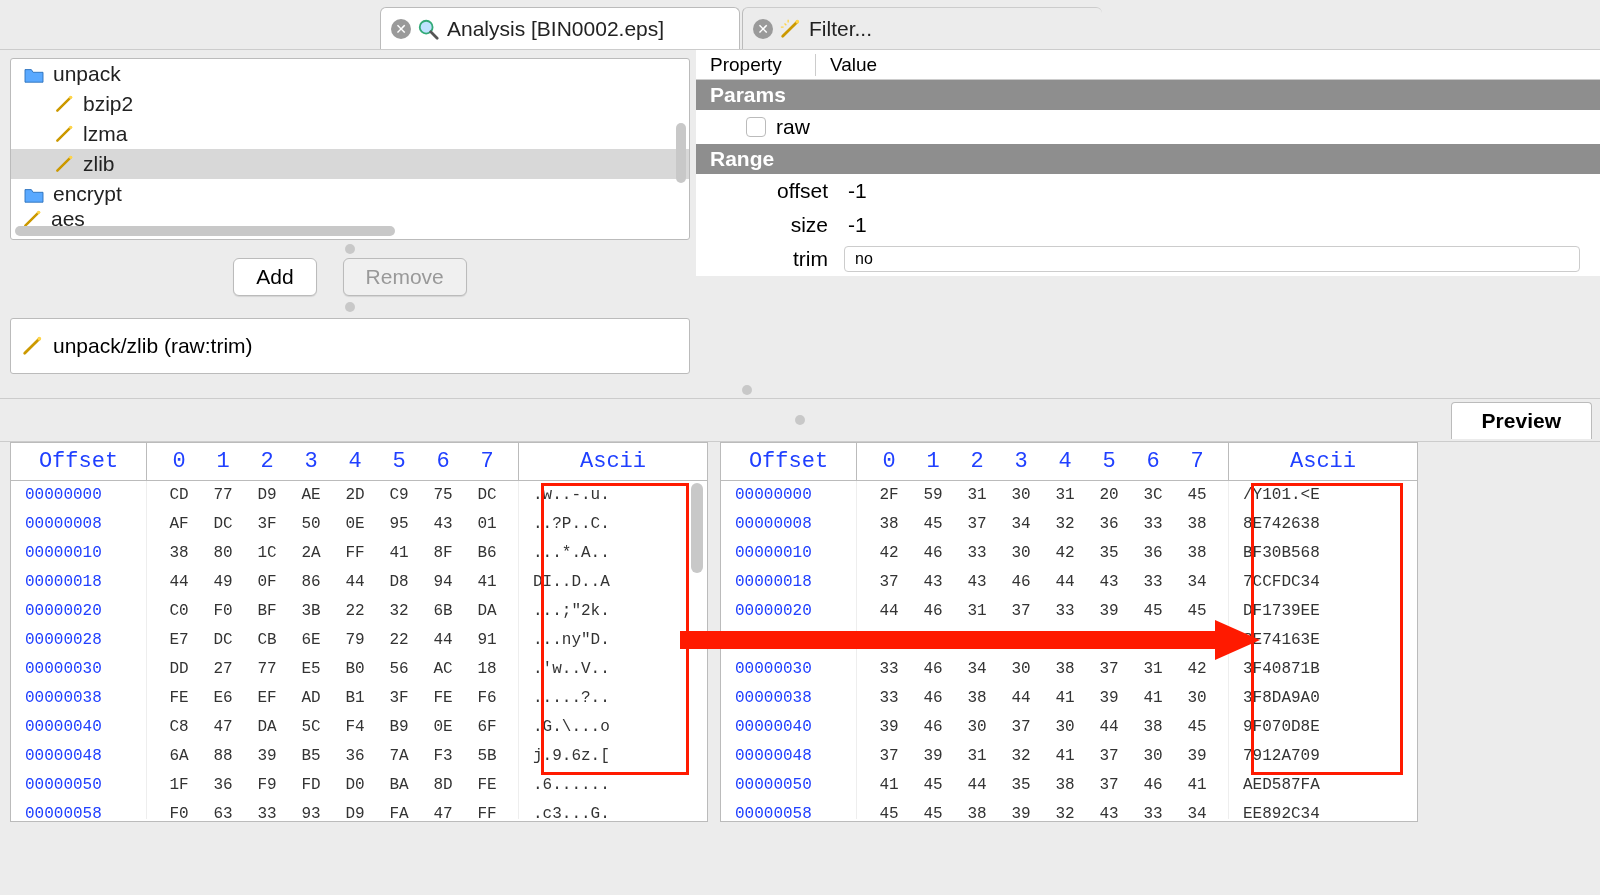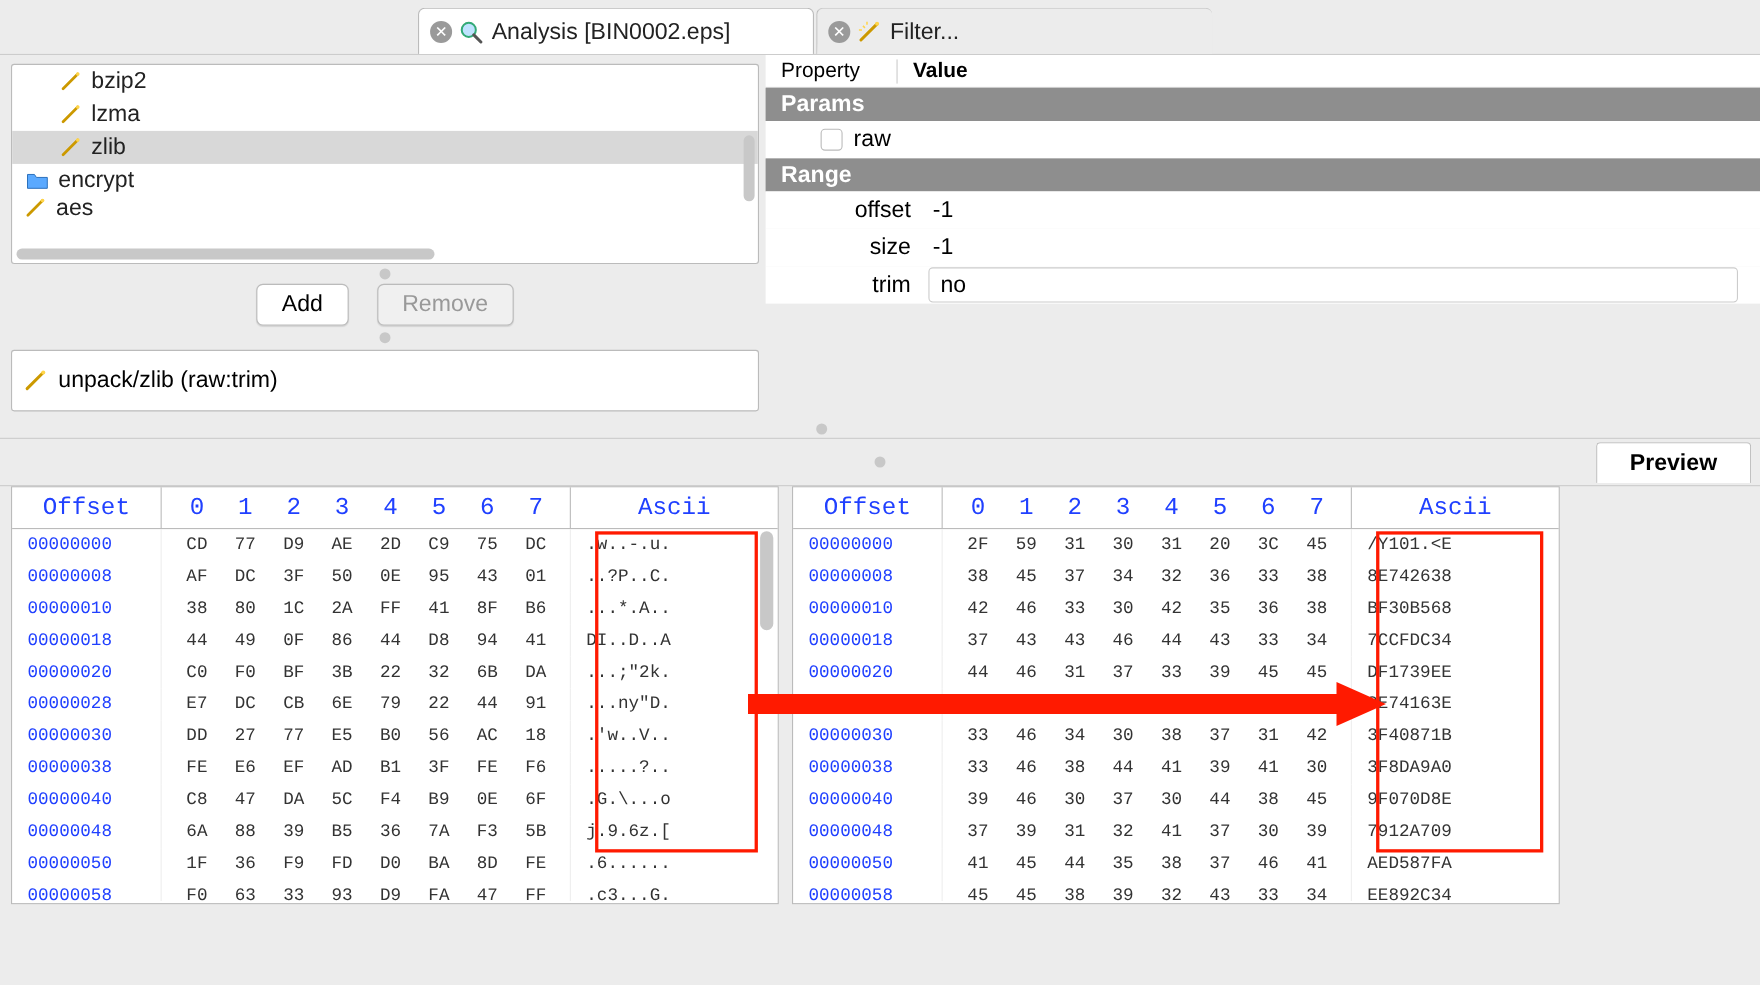--- a/index.html
+++ b/index.html
@@ -26,28 +26,28 @@
 .grip::before { content: ""; display: block; width: 10px; height: 10px; border-radius: 50%; background: #c8c8c8; margin: 0 auto; }
 .btn-row { display: flex; justify-content: center; gap: 26px; margin: 4px 0 2px; }
 .btn { background: #fff; border: 1px solid #bbb; border-radius: 6px; padding: 6px 22px; font-size: 21px; cursor: pointer; box-shadow: 0 1px 1px rgba(0,0,0,0.1); }
 .btn.disabled { color: #999; background: #f0f0f0; cursor: default; }
 .filter-box { background: #fff; border: 1px solid #bbb; border-radius: 3px; height: 56px; display: flex; align-items: center; padding: 0 10px; margin-top: 6px; }
 .filter-box .wand-icon { margin-right: 10px; }
 .filter-text { font-size: 21px; }
 .right-col { flex: 1; padding: 0 0 0 0; }
 .prop-head { background: #fff; height: 30px; display: flex; align-items: center; border-bottom: 1px solid #ccc; }
 .prop-head .col1 { width: 120px; padding-left: 14px; font-size: 19px; border-right: 1px solid #ccc; }
-.prop-head .col2 { padding-left: 14px; font-size: 19px; font-weight: bold; }
+.prop-head .col2 { padding-left: 14px; font-size: 19px; }
 .section-row { background: #8e8e8e; color: #fff; font-weight: bold; font-size: 21px; padding: 3px 14px; }
 .prop-row { background: #fff; display: flex; align-items: center; height: 34px; }
 .prop-row .k { width: 100px; text-align: right; padding-right: 12px; font-size: 21px; }
 .prop-row .pad { width: 44px; }
 .prop-row .v { font-size: 21px; padding-left: 8px; }
 .prop-row.check .cb { width: 20px; height: 20px; border: 1px solid #bbb; border-radius: 4px; background: #fff; margin-left: 50px; margin-right: 10px; }
-.prop-row.trim .vbox { background: #fff; border: 1px solid #ccc; border-radius: 4px; padding: 3px 10px; margin-left: 4px; flex: 1; margin-right: 20px; font-size: 21px; }
+.prop-row.trim .vbox { background: #fff; border: 1px solid #ccc; border-radius: 4px; padding: 3px 10px; margin-left: 4px; flex: 1; margin-right: 20px; font-size: 16px; }
 .divider-bar { height: 44px; background: #ececec; border-top: 1px solid #ccc; border-bottom: 1px solid #ccc; position: relative; display: flex; justify-content: flex-end; align-items: center; padding-right: 8px; font-weight: bold; }
 .divider-bar .gripdot { position: absolute; left: 50%; top: 50%; transform: translate(-50%,-50%); width: 10px; height: 10px; background: #c8c8c8; border-radius: 50%; }
 .divider-bar .gripdot2 { position: absolute; left: 742px; top: -14px; width: 10px; height: 10px; background: #c8c8c8; border-radius: 50%; }
 .preview-btn { background: #fff; border: 1px solid #bbb; border-radius: 4px 4px 0 0; padding: 6px 30px; font-size: 21px; cursor: pointer; border-bottom: none; }
 .hex-area { display: flex; height: 380px; position: relative; }
 .hex-panel { background: #fff; border: 1px solid #bbb; margin: 0 6px; position: relative; }
 .hex-panel.left { width: 698px; margin-left: 10px; }
 .hex-panel.right { width: 698px; }
 .hex-head { display: flex; border-bottom: 1px solid #bbb; height: 38px; align-items: center; font-family: "Menlo", "Courier New", monospace; font-size: 22px; color: #2040ff; }
 .hex-head .off { width: 136px; text-align: center; border-right: 1px solid #bbb; height: 100%; display: flex; align-items: center; justify-content: center; }
@@ -91,20 +91,26 @@
         </svg>
     </span>
     <span>Filter...</span>
   </div>
 </div>
 
 <div class="upper">
   <div class="left-col">
     <div class="tree-box">
       <div id="tree-items">
+          <div class="tree-item">
+            <span class="folder-icon"><svg viewBox="0 0 24 20">
+                <path d="M2 4 L9 4 L11 7 L22 7 L22 18 L2 18 Z" fill="#5aa9ff" stroke="#2a6fbb"></path>
+              </svg></span>
+            <span>unpack</span>
+          </div>
           <div class="tree-item child">
             <span class="wand-icon">
               <svg viewBox="0 0 24 24" width="20" height="20">
                 <line x1="4" y1="20" x2="20" y2="4" stroke="#c90" stroke-width="3" stroke-linecap="round"></line>
                 <circle cx="20" cy="4" r="2" fill="#ffd54a"></circle>
               </svg>
             </span>
             <span>bzip2</span>
           </div>
           <div class="tree-item child">

